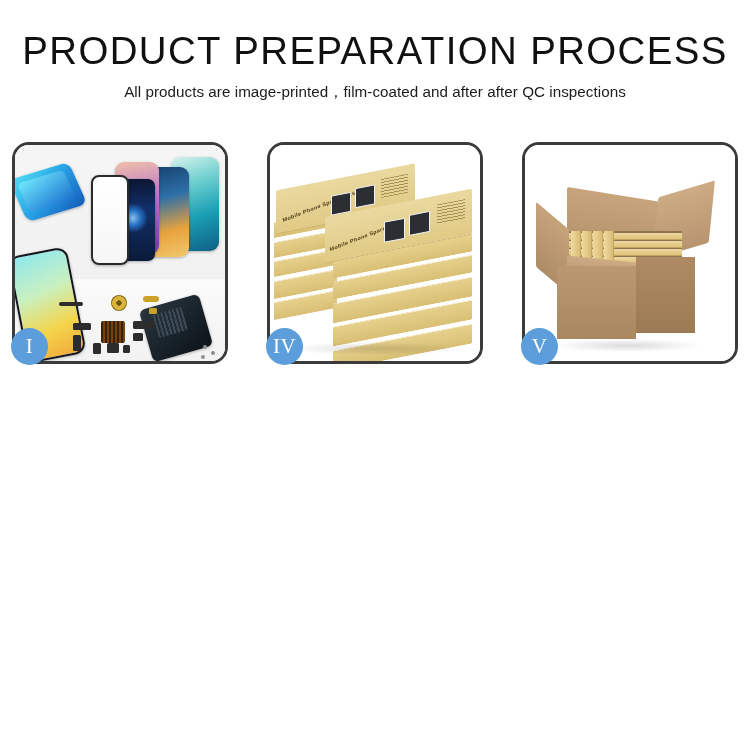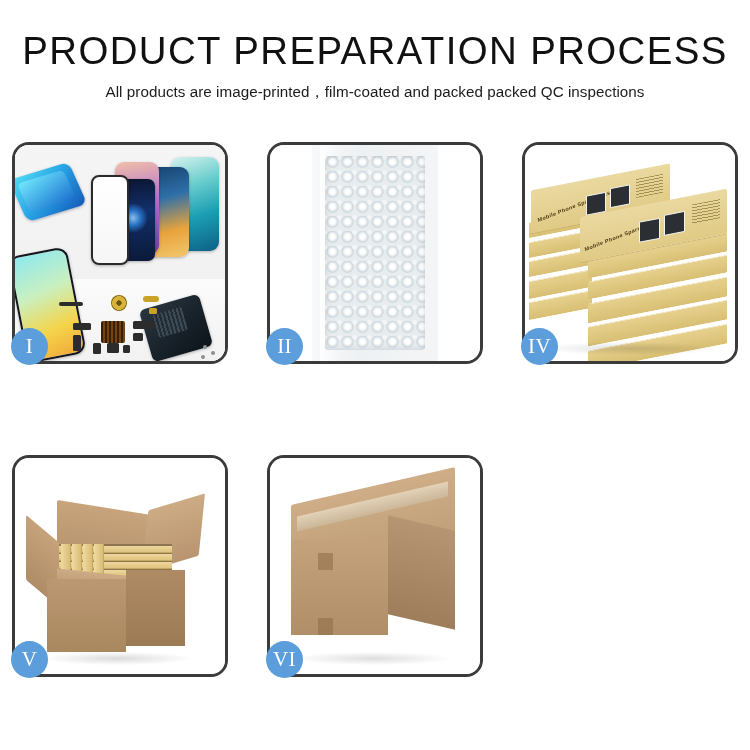--- a/index.html
+++ b/index.html
@@ -391,21 +391,21 @@
   .p6-shadow{
     position:absolute; left:12%; bottom:4%; width:74%; height:6%;
     background: radial-gradient(ellipse at 50% 50%, rgba(0,0,0,.13), transparent 72%);
   }
 </style>
 </head>
 <body>
 
 <div class="header">
   <div class="page-title">PRODUCT PREPARATION PROCESS</div>
-  <div class="page-subtitle">All products are image-printed，film-coated and packed packed QC inspections</div>
+  <div class="page-subtitle">All products are image-printed，film-coated and after after QC inspections</div>
 </div>
 
 <div class="grid">
 
   <div class="panel">
     <div class="panel-media p1">
       <div class="p1-top"></div>
       <div class="p1-bot"></div>
 
       <div class="ph ph-b"></div>
@@ -429,28 +429,20 @@
       <div class="prt" style="left:78px; top:198px; width:8px; height:11px;"></div>
       <div class="prt" style="left:92px; top:198px; width:12px; height:10px;"></div>
       <div class="prt" style="left:108px; top:200px; width:7px; height:8px;"></div>
       <div class="prt screw" style="left:188px; top:200px;"></div>
       <div class="prt screw" style="left:196px; top:206px;"></div>
       <div class="prt screw" style="left:186px; top:210px;"></div>
     </div>
     <div class="badge">I</div>
   </div>
 
-  <div class="panel">
-    <div class="panel-media p2">
-      <div class="p2-bgstrip"></div>
-      <div class="p2-sheen"></div>
-      <div class="bubblewrap"></div>
-    </div>
-    <div class="badge">II</div>
-  </div>
 
 
   <div class="panel">
     <div class="panel-media p4">
       <div class="stack">
 
         <div class="sedge" style="left:2%;  top:33%; width:30%; height:7%;  transform:skewY(-11deg);"></div>
         <div class="sedge" style="left:2%;  top:42%; width:30%; height:7%;  transform:skewY(-11deg);"></div>
         <div class="sedge" style="left:2%;  top:51%; width:30%; height:7%;  transform:skewY(-11deg);"></div>
         <div class="sedge" style="left:2%;  top:60%; width:30%; height:8%;  transform:skewY(-11deg);"></div>
@@ -500,27 +492,14 @@
       </div>
 
       <div class="c5-frontflap"></div>
       <div class="c5-sidefront"></div>
       <div class="c5-sideright"></div>
       <div class="p5-shadow"></div>
     </div>
     <div class="badge">V</div>
   </div>
 
-  <div class="panel">
-    <div class="panel-media p6">
-      <div class="c6-wrap"></div>
-      <div class="c6-top"></div>
-      <div class="c6-tape"></div>
-      <div class="c6-front"></div>
-      <div class="c6-right"></div>
-      <div class="c6-mark" style="left:23%; top:44%; width:7%; height:8%;"></div>
-      <div class="c6-mark" style="left:23%; top:74%; width:7%; height:8%;"></div>
-      <div class="p6-shadow"></div>
-    </div>
-    <div class="badge">VI</div>
-  </div>
 
 </div>
 
 </body></html>

